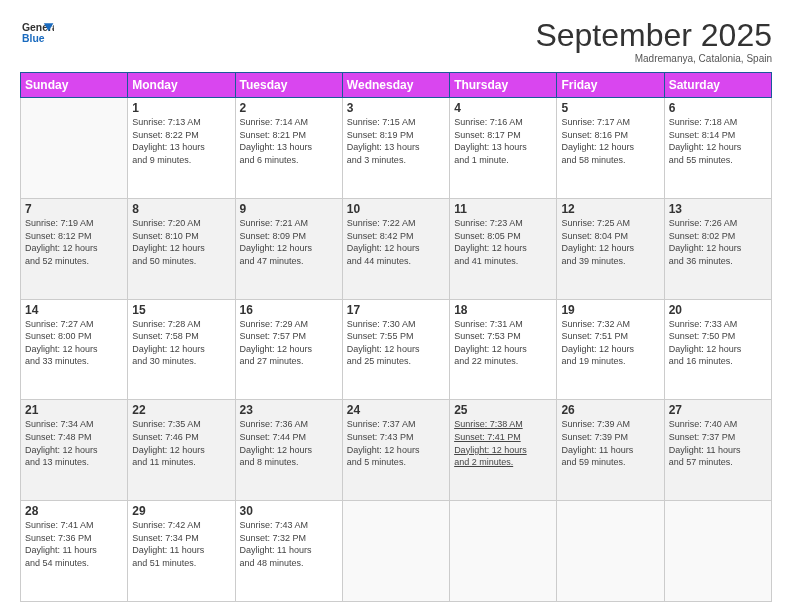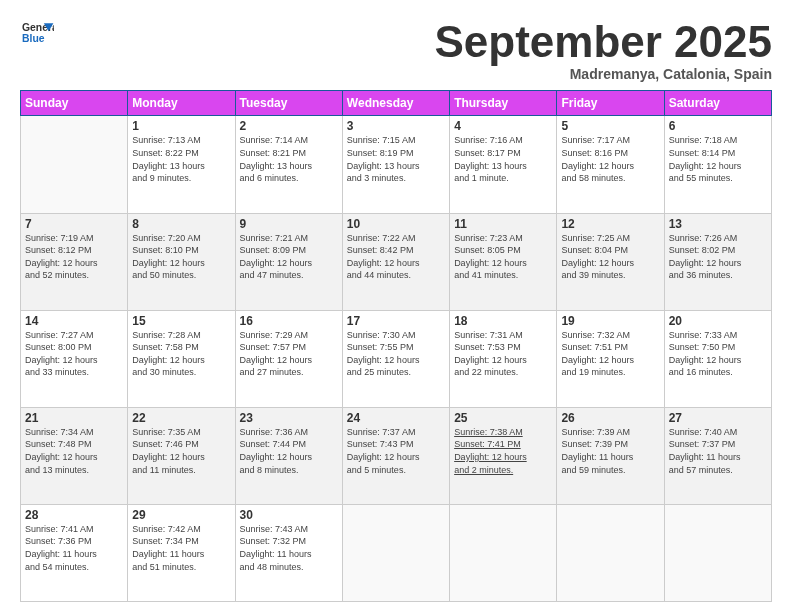--- a/index.html
+++ b/index.html
@@ -30,29 +30,28 @@
     }
     .logo-icon {
       width: 32px;
       height: 32px;
       margin-left: 2px;
     }
     .title-block {
       text-align: right;
     }
     .month-title {
-      font-size: 44px;
-      font-weight: bold;
+      font-size: 32px;
+      font-weight: normal;
       color: #333;
       line-height: 1.1;
     }
     .location {
-      font-size: 14px;
+      font-size: 10px;
       color: #555;
-      font-weight: bold;
     }
     .calendar {
       flex: 1;
       border: 1px solid #ccc;
       border-collapse: collapse;
       width: 100%;
       table-layout: fixed;
     }
     .calendar th {
       background-color: #d946ef;

